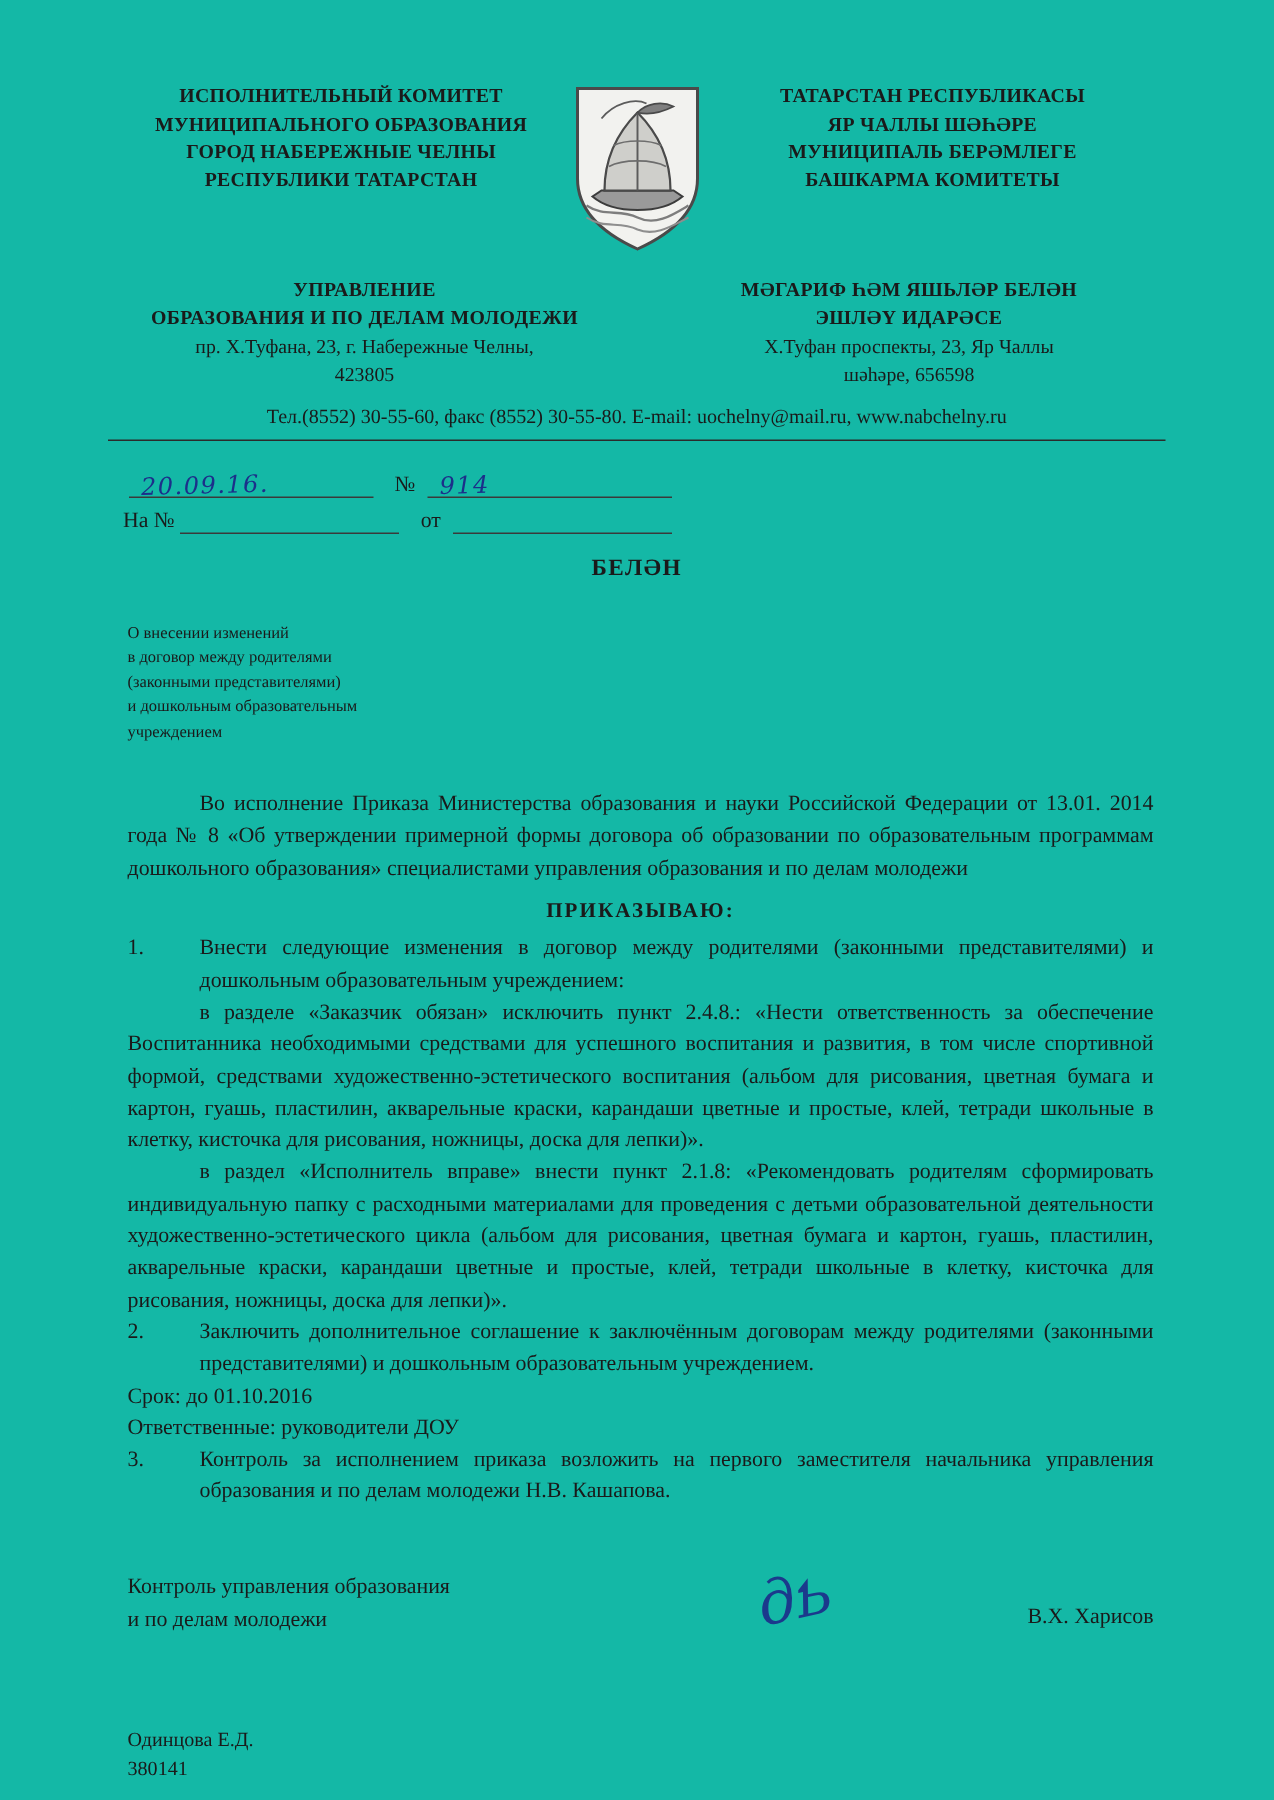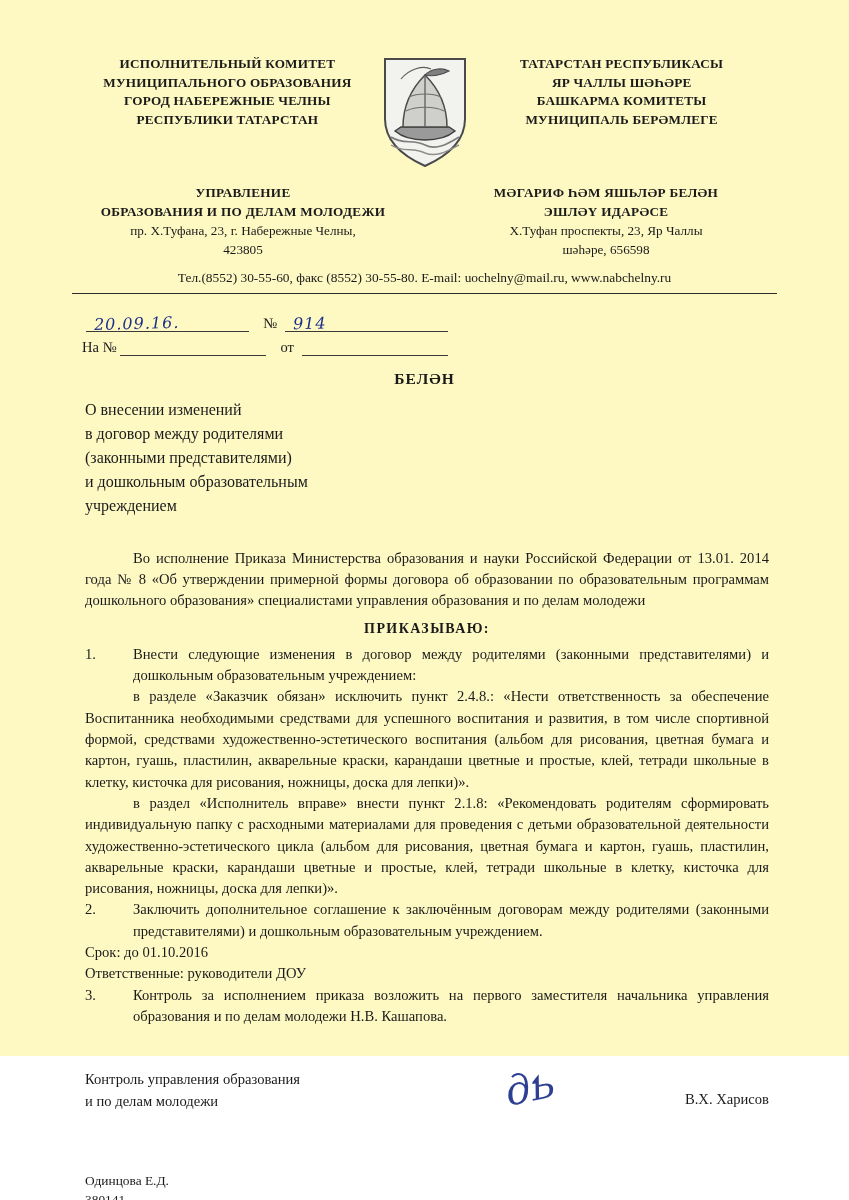--- a/index.html
+++ b/index.html
@@ -11,22 +11,22 @@
     width: 849px;
     height: 1200px;
     font-family: "Liberation Serif", serif;
     color: #1a1a1a;
     position: relative;
     overflow: hidden;
   }
   .page {
     position: relative;
     width: 849px;
-    height: 1056px;
-    background: #fef9c3;
+    height: 1200px;
+    background: #14b8a6;
   }
 
   
   .letterhead {
     display: flex;
     justify-content: space-between;
     align-items: flex-start;
     padding: 55px 78px 0 78px;
   }
   .lh-col {
@@ -111,22 +111,22 @@
   .doc-title {
     text-align: center;
     font-weight: 700;
     font-size: 15.5px;
     letter-spacing: 1px;
     margin-top: 14px;
   }
 
   
   .subject {
-    margin: 10px 0 0 85px;
-    font-size: 16px;
+    margin: 26px 0 0 85px;
+    font-size: 11px;
     line-height: 1.5;
     width: 330px;
   }
 
   
   .body {
     margin: 30px 80px 4px 85px;
     font-size: 14.6px;
     line-height: 1.46;
     text-align: justify;
@@ -207,22 +207,22 @@
 
         <path d="M46 18 C52 12 62 10 70 14 C62 18 54 20 46 18 Z" fill="#7f7f7f" stroke="#4a4a4a" stroke-width="1.1"></path>
 
         <path d="M22 22 C30 12 44 8 52 12" fill="none" stroke="#5c5c5c" stroke-width="1.2"></path>
       </svg>
     </div>
 
     <div class="lh-col right">
       <div>ТАТАРСТАН РЕСПУБЛИКАСЫ</div>
       <div>ЯР ЧАЛЛЫ ШӘҺӘРЕ</div>
+      <div>МУНИЦИПАЛЬ БЕРӘМЛЕГЕ</div>
       <div>БАШКАРМА КОМИТЕТЫ</div>
-      <div>МУНИЦИПАЛЬ БЕРӘМЛЕГЕ</div>
     </div>
   </div>
 
   <div class="block2">
     <div class="b2col">
       <div class="cap">УПРАВЛЕНИЕ</div>
       <div class="cap">ОБРАЗОВАНИЯ И ПО ДЕЛАМ МОЛОДЕЖИ</div>
       <div class="addr">пр. Х.Туфана, 23, г. Набережные Челны,</div>
       <div class="addr">423805</div>
     </div>

